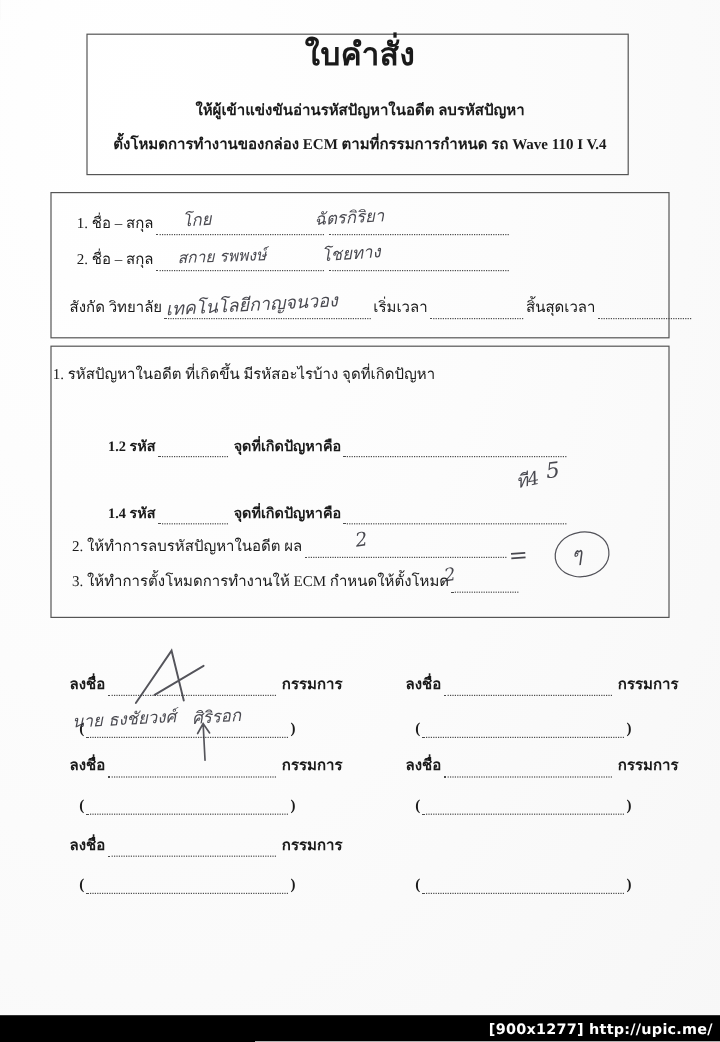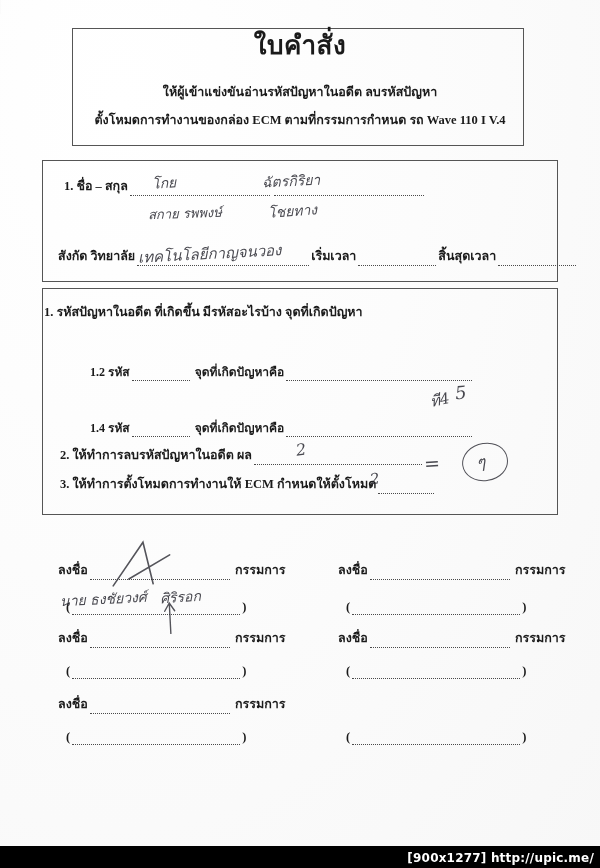--- a/index.html
+++ b/index.html
@@ -62,21 +62,21 @@
     height:11px;
     margin:0 2px;
   }
 
   .row{
     position:absolute;
     font-size:12.5px;
     font-weight:600;
     white-space:nowrap;
   }
-  .lbl{font-weight:700;}
+  .lbl{font-weight:400;}
 
   
   #ident-row-1{left:64px;top:176px;}
   #ident-row-2{left:64px;top:206px;}
   #ident-row-3{left:58px;top:246px;}
 
   
   #q1{left:44px;top:302px;}
   .sub{left:90px;font-size:12px;}
   #q1-1{top:335px;}
@@ -177,20 +177,23 @@
   <div class="doc-title">ใบคำสั่ง</div>
   <div class="subtitle-1">ให้ผู้เข้าแข่งขันอ่านรหัสปัญหาในอดีต ลบรหัสปัญหา</div>
   <div class="subtitle-2">ตั้งโหมดการทำงานของกล่อง ECM ตามที่กรรมการกำหนด รถ Wave 110 I  V.4</div>
 
   <div class="box" id="box-ident"></div>
 
   <div class="row" id="ident-row-1">
     <span class="lbl">1.  ชื่อ – สกุล</span><span class="dots" style="width:140px"></span><span class="dots" style="width:150px"></span>
   </div>
 
+  <div class="row" id="ident-row-2">
+    <span class="lbl">2.  ชื่อ – สกุล</span><span class="dots" style="width:140px"></span><span class="dots" style="width:150px"></span>
+  </div>
 
   <div class="row" id="ident-row-3">
     <span class="lbl">สังกัด วิทยาลัย</span><span class="dots" style="width:172px"></span><span class="lbl">เริ่มเวลา</span><span class="dots" style="width:78px"></span><span class="lbl">สิ้นสุดเวลา</span><span class="dots" style="width:78px"></span>
   </div>
 
   <div class="hand" id="hw-name1">โกย</div>
   <div class="hand" id="hw-name1b">ฉัตรกิริยา</div>
   <div class="hand" id="hw-name2">สกาย รพพงษ์</div>
   <div class="hand" id="hw-name2b">โชยทาง</div>
   <div class="hand" id="hw-college">เทคโนโลยีกาญจนวอง</div>

